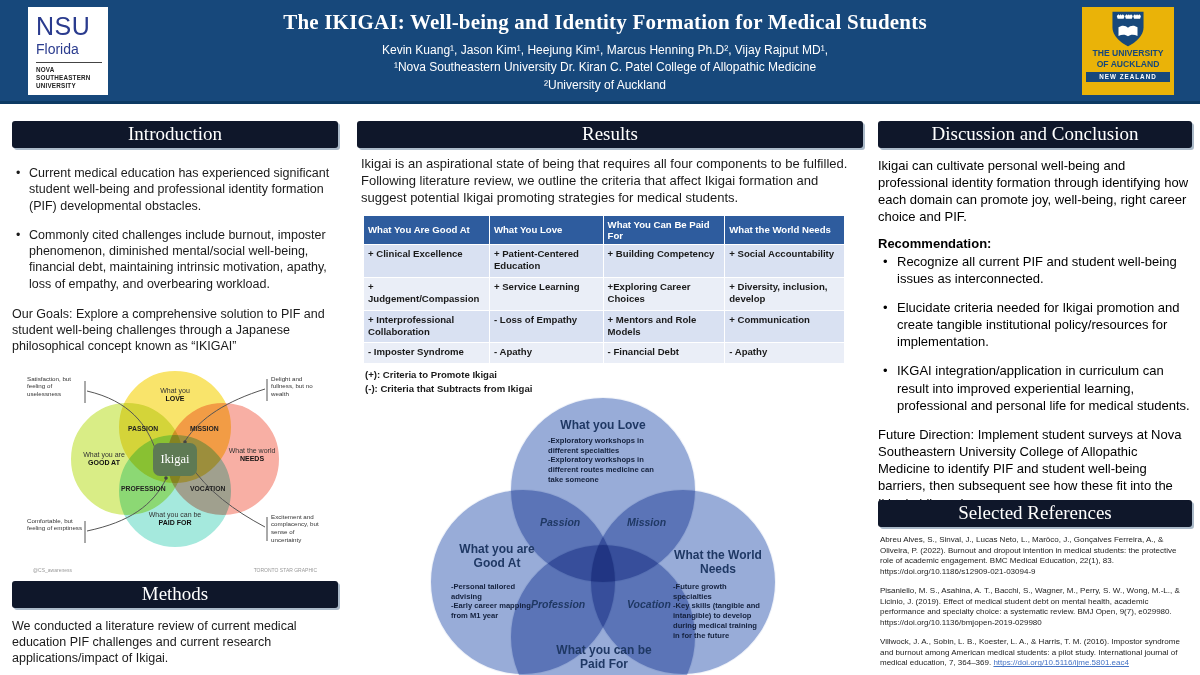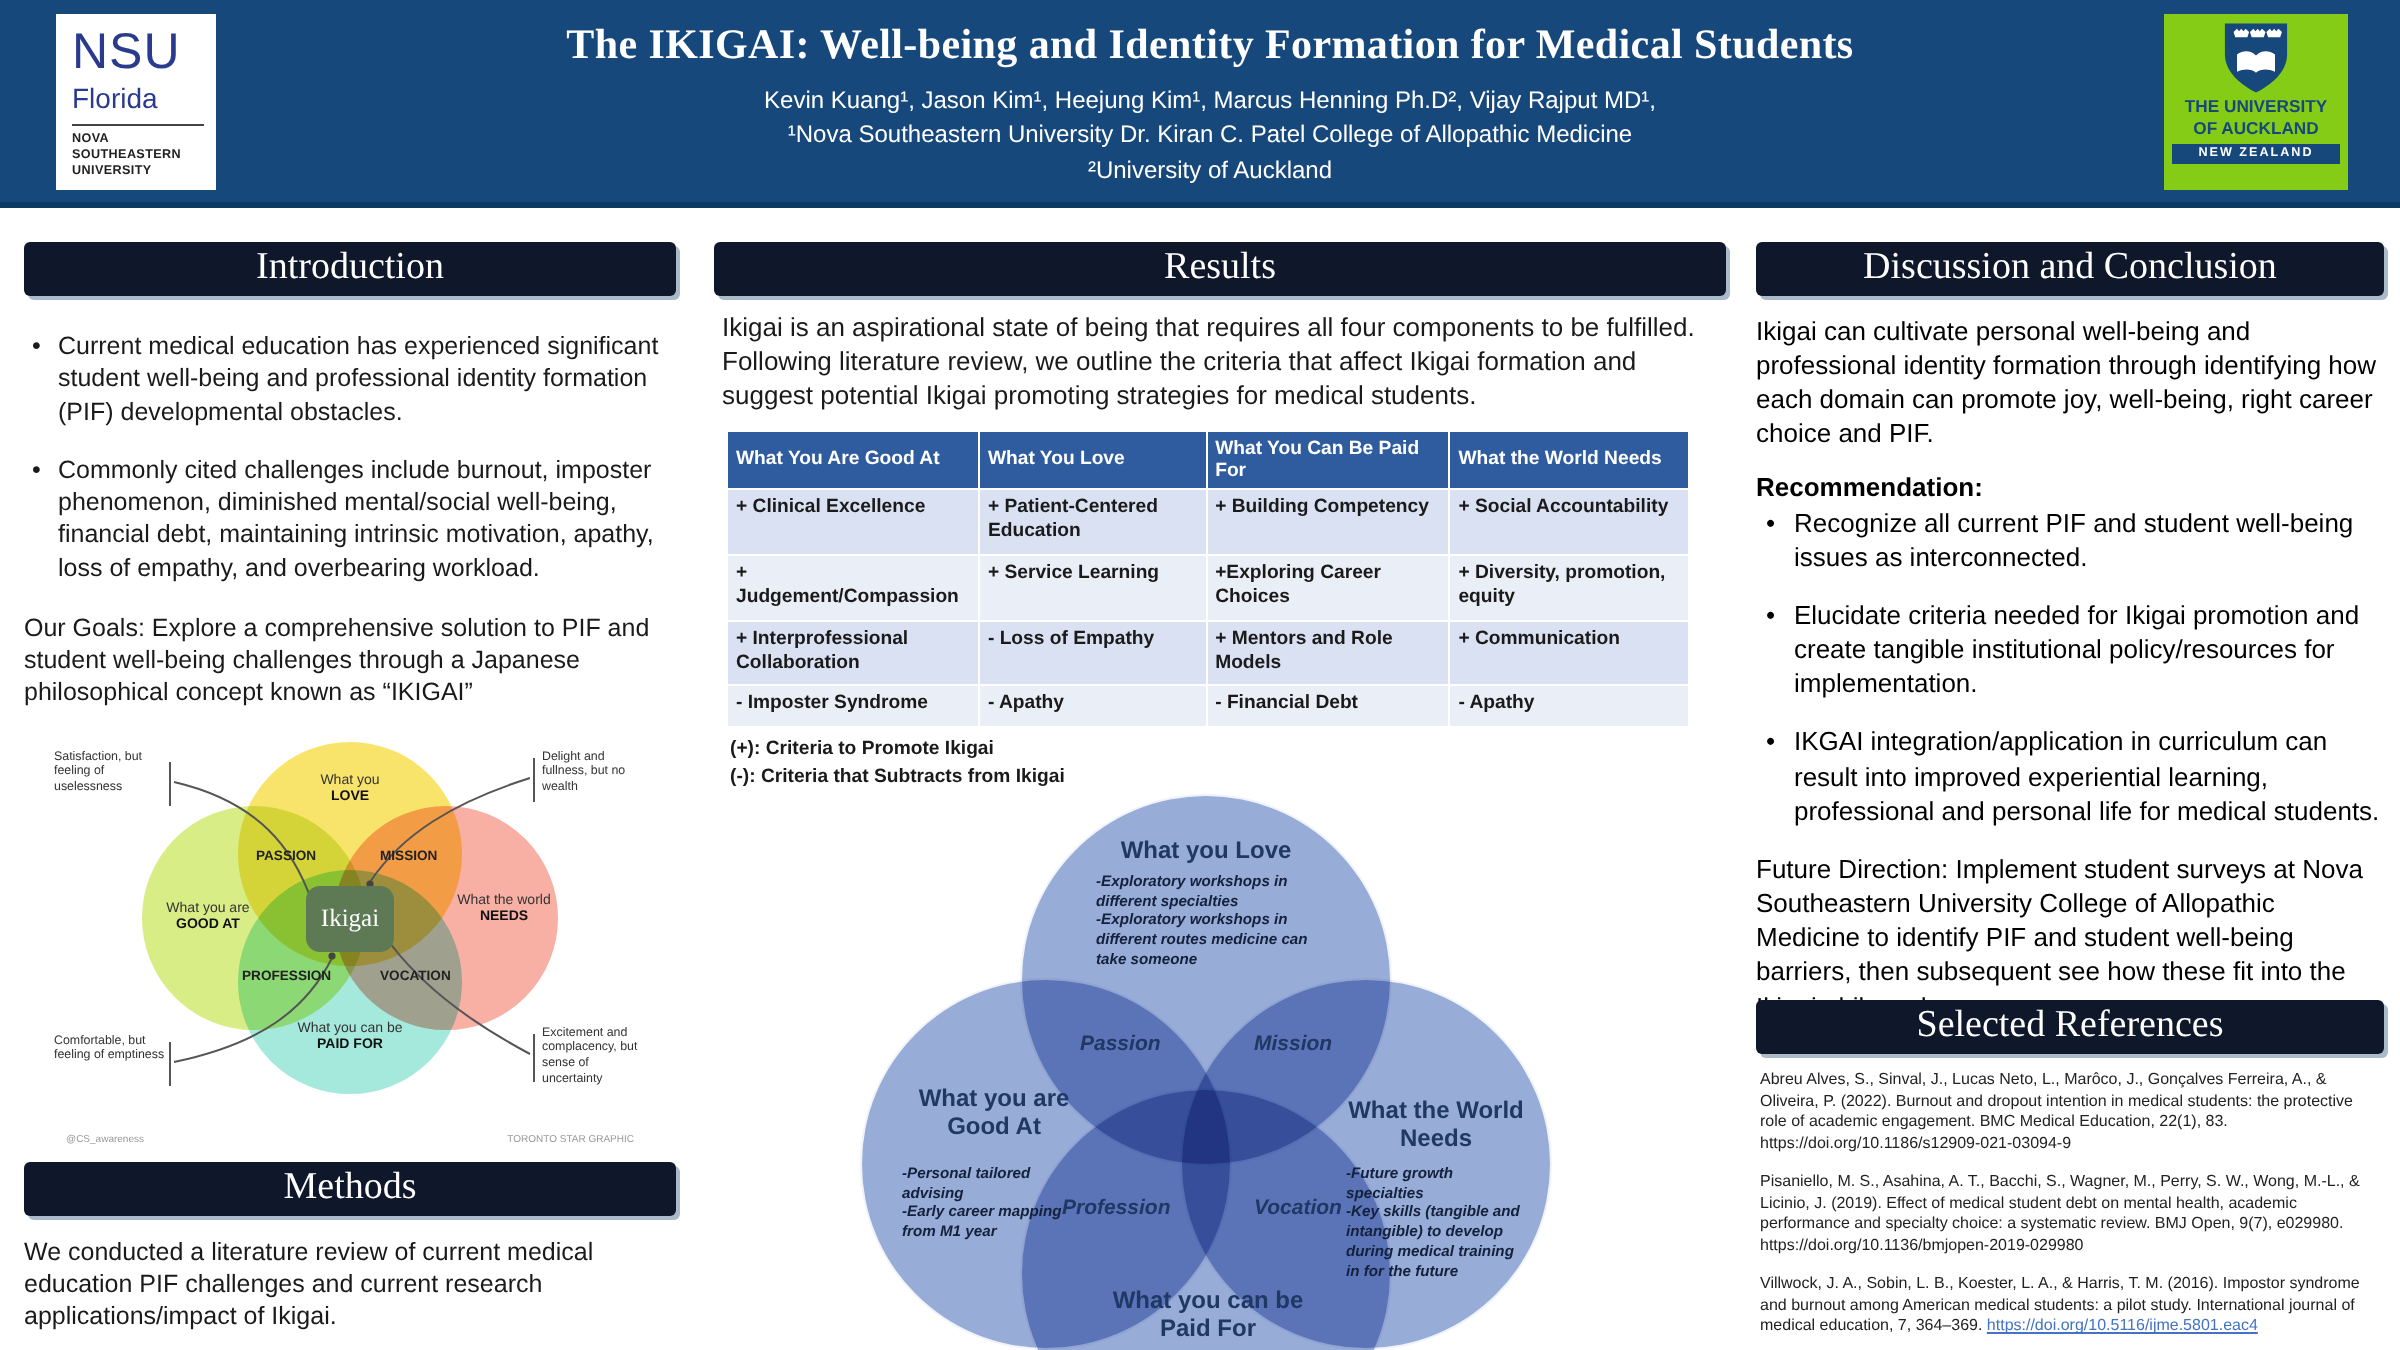--- a/index.html
+++ b/index.html
@@ -11,21 +11,21 @@
   .title-wrap { position:absolute; left:140px; right:130px; top:10px; text-align:center; color:#fff; }
   .poster-title { font-family:"Liberation Serif", serif; font-weight:bold; font-size:21px; letter-spacing:0.2px; }
   .authors { margin-top:7px; font-size:12px; line-height:1.45; font-weight:400; }
 
   .nsu-logo { position:absolute; left:28px; top:7px; width:80px; height:88px; background:#fff; padding:7px 6px 4px 8px; }
   .nsu-acronym { font-size:25px; font-weight:normal; color:#2A3B8E; line-height:1; letter-spacing:0.5px; }
   .nsu-region { font-size:14px; color:#2A3B8E; line-height:1.2; margin-top:2px; }
   .nsu-rule { border-top:1px solid #444; margin:4px 0 3px 0; }
   .nsu-name { font-size:6.3px; font-weight:bold; color:#222; line-height:1.25; letter-spacing:0.2px; }
 
-  .uoa-logo { position:absolute; left:1082px; top:7px; width:92px; height:88px; background:#84cc16; padding:3px 4px; text-align:center; }
+  .uoa-logo { position:absolute; left:1082px; top:7px; width:92px; height:88px; background:#eab308; padding:3px 4px; text-align:center; }
   .uoa-shield { display:block; margin:0 auto; }
   .uoa-name { font-size:8.6px; font-weight:bold; color:#17487B; line-height:1.15; margin-top:1px; }
   .uoa-banner { margin-top:2px; background:#17487B; color:#fff; font-size:6.3px; font-weight:bold; letter-spacing:1px; padding:1.5px 0; }
 
   
   .col { position:absolute; top:121px; }
   .col-left { left:12px; width:326px; }
   .col-mid { left:357px; width:506px; }
   .col-right { left:878px; width:314px; height:554px; }
 
@@ -61,21 +61,21 @@
   .tbl-note { font-size:9.6px; font-weight:bold; color:#1a1a1a; margin-left:8px; line-height:1.45; margin-top:4px; }
 
   
   .venn-wrap { position:relative; width:335px; height:325px; margin:4px auto 0 78px; }
   .v-circle { position:absolute; width:186px; height:186px; border-radius:50%; background:#98ACD8; mix-blend-mode:multiply; border:1px solid rgba(255,255,255,0.85); }
   .v-love { left:75px; top:-3px; }
   .v-good { left:-5px; top:89px; }
   .v-needs { left:155px; top:89px; }
   .v-paid { left:75px; top:144px; }
   .v-title { position:absolute; font-weight:bold; color:#1F3864; font-size:12px; text-align:center; z-index:3; line-height:1.2; }
-  .v-items { position:absolute; color:#14213d; font-size:7.6px; font-weight:600; line-height:1.3; z-index:3;font-style:italic; }
+  .v-items { position:absolute; color:#14213d; font-size:7.6px; font-weight:600; line-height:1.3; z-index:3; }
   .v-overlap { position:absolute; font-style:italic; font-weight:bold; color:#1F3864; font-size:10.5px; z-index:3; }
 
   
   .disc-text { font-size:13px; line-height:1.32; }
   .rec-label { font-weight:bold; font-size:13px; margin:10px 0 2px 0; }
   .d-bullet { position:relative; padding-left:19px; margin-bottom:12px; font-size:13px; line-height:1.32; }
   .d-bullet::before { content:"•"; position:absolute; left:5px; top:0; }
   .refs-block { position:absolute; left:0; top:379px; width:314px; }
   .ref-item { font-size:8px; line-height:1.32; color:#222; margin:0 2px 9px 2px; }
   .ref-link { color:#4472C4; text-decoration:underline;text-align:center; }
@@ -207,21 +207,21 @@
         <tr class="odd">
           <td>+ Clinical Excellence</td>
           <td>+ Patient-Centered Education</td>
           <td>+ Building Competency</td>
           <td>+ Social Accountability</td>
         </tr>
         <tr class="even">
           <td>+ Judgement/Compassion</td>
           <td>+ Service Learning</td>
           <td>+Exploring Career Choices</td>
-          <td>+ Diversity, promotion, equity</td>
+          <td>+ Diversity, inclusion, develop</td>
         </tr>
         <tr class="odd">
           <td>+ Interprofessional Collaboration</td>
           <td>- Loss of Empathy</td>
           <td>+ Mentors and Role Models</td>
           <td>+ Communication</td>
         </tr>
         <tr class="even">
           <td>- Imposter Syndrome</td>
           <td>- Apathy</td>

